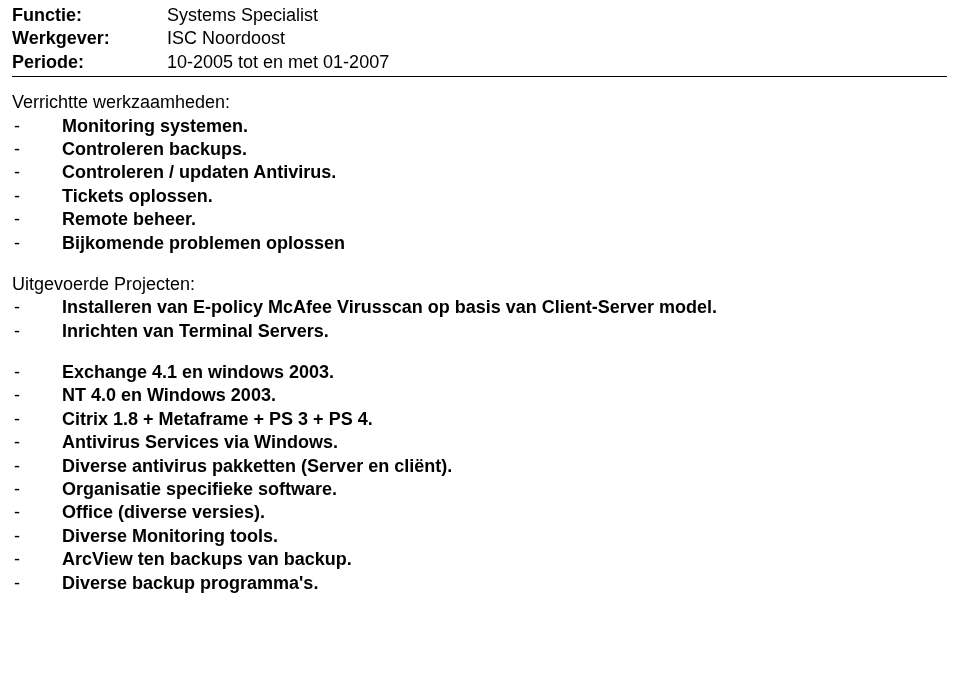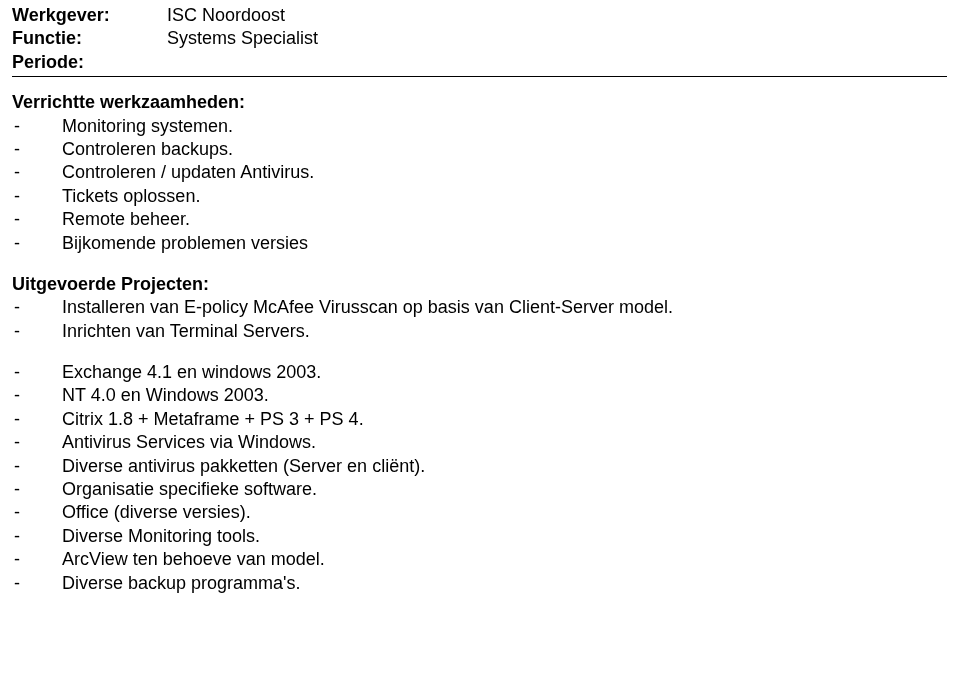--- a/index.html
+++ b/index.html
@@ -24,54 +24,56 @@
   }
   .header-value {
     flex: 1;
   }
   hr.sep {
     border: none;
     border-top: 1.5px solid #000;
     margin: 2px 0 14px 0;
   }
   .section-title {
-    font-weight: bold;
+    font-weight: normal;
     margin-top: 11px;
     margin-bottom: 0;
   }
   .list {
     margin: 0 0 18px 0;
     padding: 0;
   }
   .list-row {
     display: flex;
   }
   .dash {
     width: 48px;
     padding-left: 2px;
   }
   .item {
     flex: 1;
+    font-weight: bold;
   }
 </style>
 </head>
 <body>
 
 <div class="page">
 
   <div class="header-row">
+    <div class="header-label">Functie:</div>
+    <div class="header-value">Systems Specialist</div>
+  </div>
+  <div class="header-row">
     <div class="header-label">Werkgever:</div>
     <div class="header-value">ISC Noordoost</div>
   </div>
   <div class="header-row">
-    <div class="header-label">Functie:</div>
-    <div class="header-value">Systems Specialist</div>
-  </div>
-  <div class="header-row">
     <div class="header-label">Periode:</div>
+    <div class="header-value">10-2005 tot en met 01-2007</div>
   </div>
 
   <hr class="sep">
 
   <div class="section-title">Verrichtte werkzaamheden:</div>
   <div class="list">
     <div class="list-row">
         <div class="dash">-</div>
         <div class="item">Monitoring systemen.</div>
       </div>
@@ -86,21 +88,21 @@
     <div class="list-row">
         <div class="dash">-</div>
         <div class="item">Tickets oplossen.</div>
       </div>
     <div class="list-row">
         <div class="dash">-</div>
         <div class="item">Remote beheer.</div>
       </div>
     <div class="list-row">
         <div class="dash">-</div>
-        <div class="item">Bijkomende problemen versies</div>
+        <div class="item">Bijkomende problemen oplossen</div>
       </div>
   </div>
 
   <div class="section-title">Uitgevoerde Projecten:</div>
   <div class="list">
     <div class="list-row">
         <div class="dash">-</div>
         <div class="item">Installeren van E-policy McAfee Virusscan op basis van Client-Server model.</div>
       </div>
     <div class="list-row">
@@ -137,21 +139,21 @@
     <div class="list-row">
         <div class="dash">-</div>
         <div class="item">Office (diverse versies).</div>
       </div>
     <div class="list-row">
         <div class="dash">-</div>
         <div class="item">Diverse Monitoring tools.</div>
       </div>
     <div class="list-row">
         <div class="dash">-</div>
-        <div class="item">ArcView ten behoeve van model.</div>
+        <div class="item">ArcView ten backups van backup.</div>
       </div>
     <div class="list-row">
         <div class="dash">-</div>
         <div class="item">Diverse backup programma's.</div>
       </div>
   </div>
 
 </div>
 
 </body></html>

